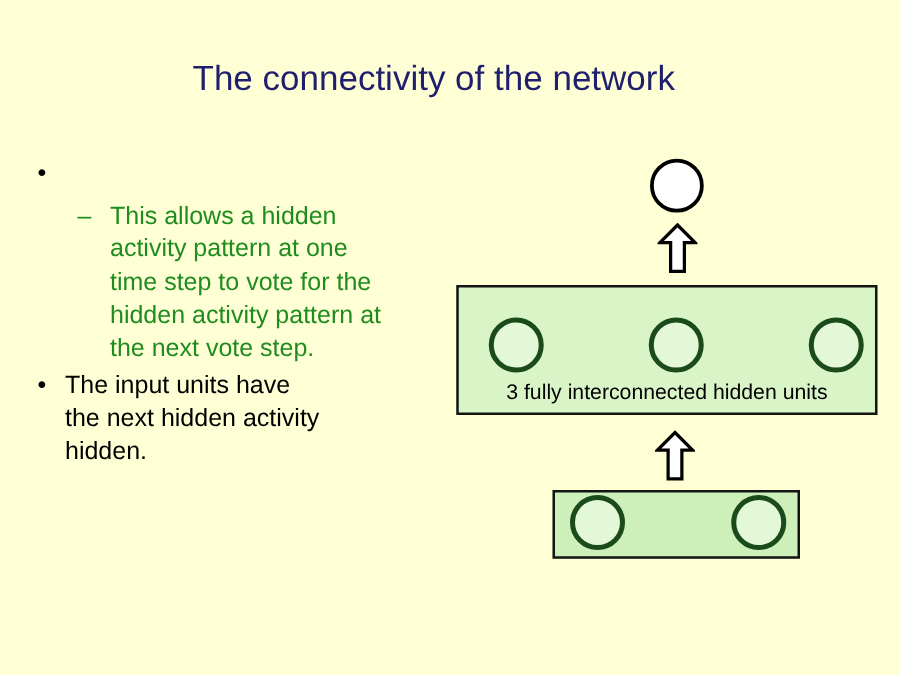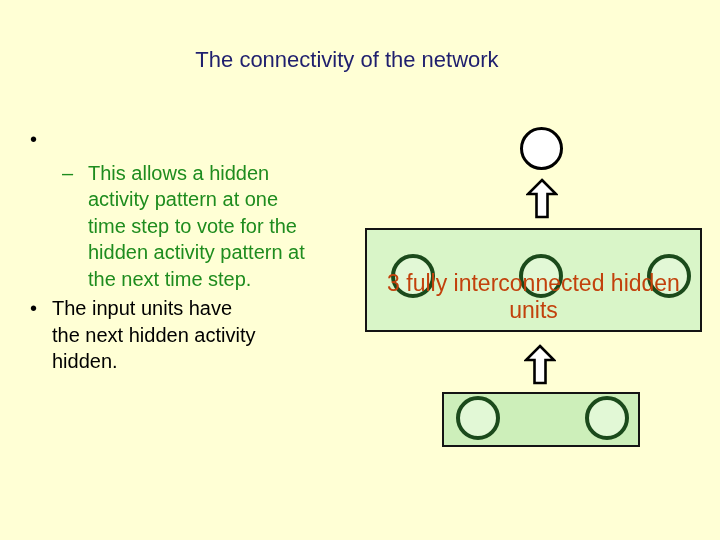--- a/index.html
+++ b/index.html
@@ -7,21 +7,21 @@
     position:relative;
     width:720px;height:540px;
     background:#FFFFD5;
     overflow:hidden;
     font-family:"Liberation Sans", sans-serif;
   }
   .title{
     position:absolute;
     left:0; top:47px; width:694px;
     text-align:center;
-    font-size:22px;
+    font-size:28px;
     color:#1F1F6E;
     letter-spacing:0px;
   }
   .body-text{
     position:absolute;
     left:30px; top:126px; width:356px;
     font-size:20px;
     color:#000000;
     line-height:26.5px;
   }
@@ -56,22 +56,22 @@
     background:#E2F8D6;
     border:4px solid #1B4A1B;
   }
   .hidden-box .c1{left:24px;top:24px;}
   .hidden-box .c2{left:152px;top:24px;}
   .hidden-box .c3{left:280px;top:24px;}
   .hidden-box-label{
     position:absolute;
     left:0; bottom:6px; width:100%;
     text-align:center;
-    font-size:23px;
-    color:#c2410c;
+    font-size:17px;
+    color:#000000;
   }
   .input-box{
     position:absolute;
     left:442px; top:392px; width:198px; height:55px;
     box-sizing:border-box;
     background:#CDEFBA;
     border:2px solid #141414;
   }
   .input-box .c1{left:12px;top:2px;}
   .input-box .c2{left:141px;top:2px;}
@@ -89,21 +89,21 @@
       <span class="marker">•</span>
     </div>
 
     <div class="para level2">
       <span class="marker">–</span>
       <div class="lines">
         <div>This allows a hidden</div>
         <div>activity pattern at one</div>
         <div>time step to vote for the</div>
         <div>hidden activity pattern at</div>
-        <div>the next time step.</div>
+        <div>the next vote step.</div>
       </div>
     </div>
 
     <div class="para level1 b2">
       <span class="marker">•</span>
       <div class="lines">
         <div>The input units have</div>
         <div>the next hidden activity</div>
         <div>hidden.</div>
       </div>

